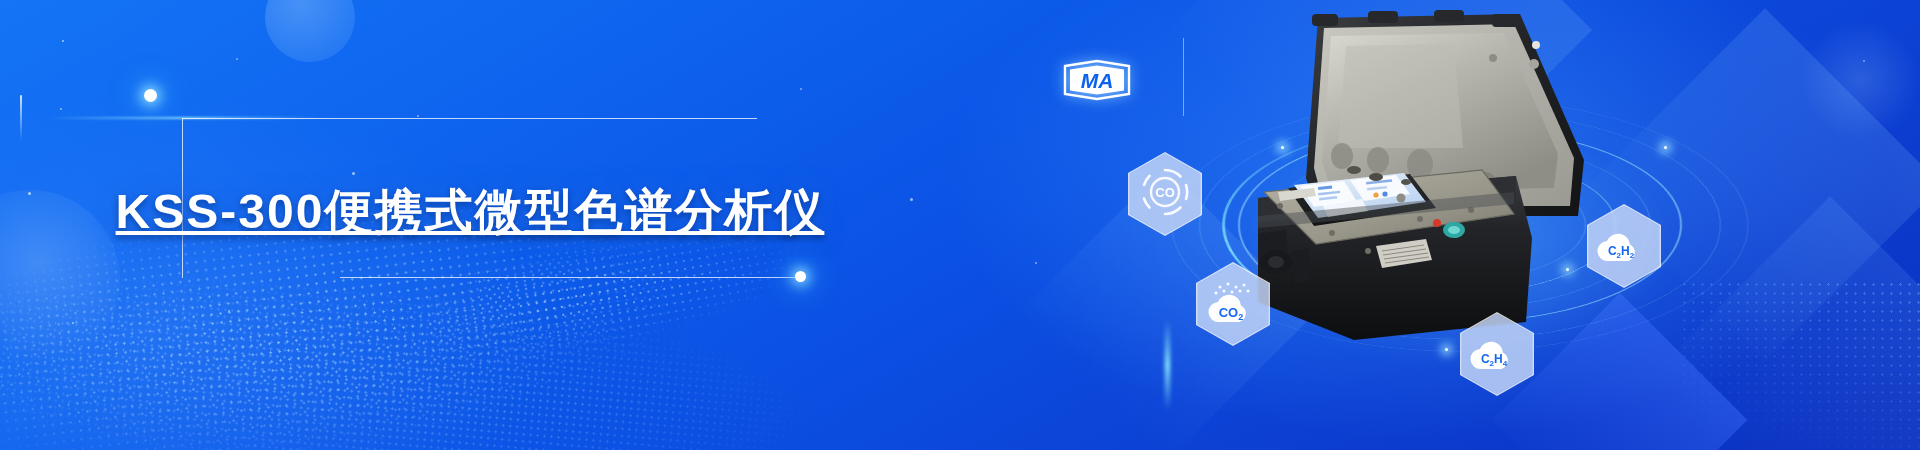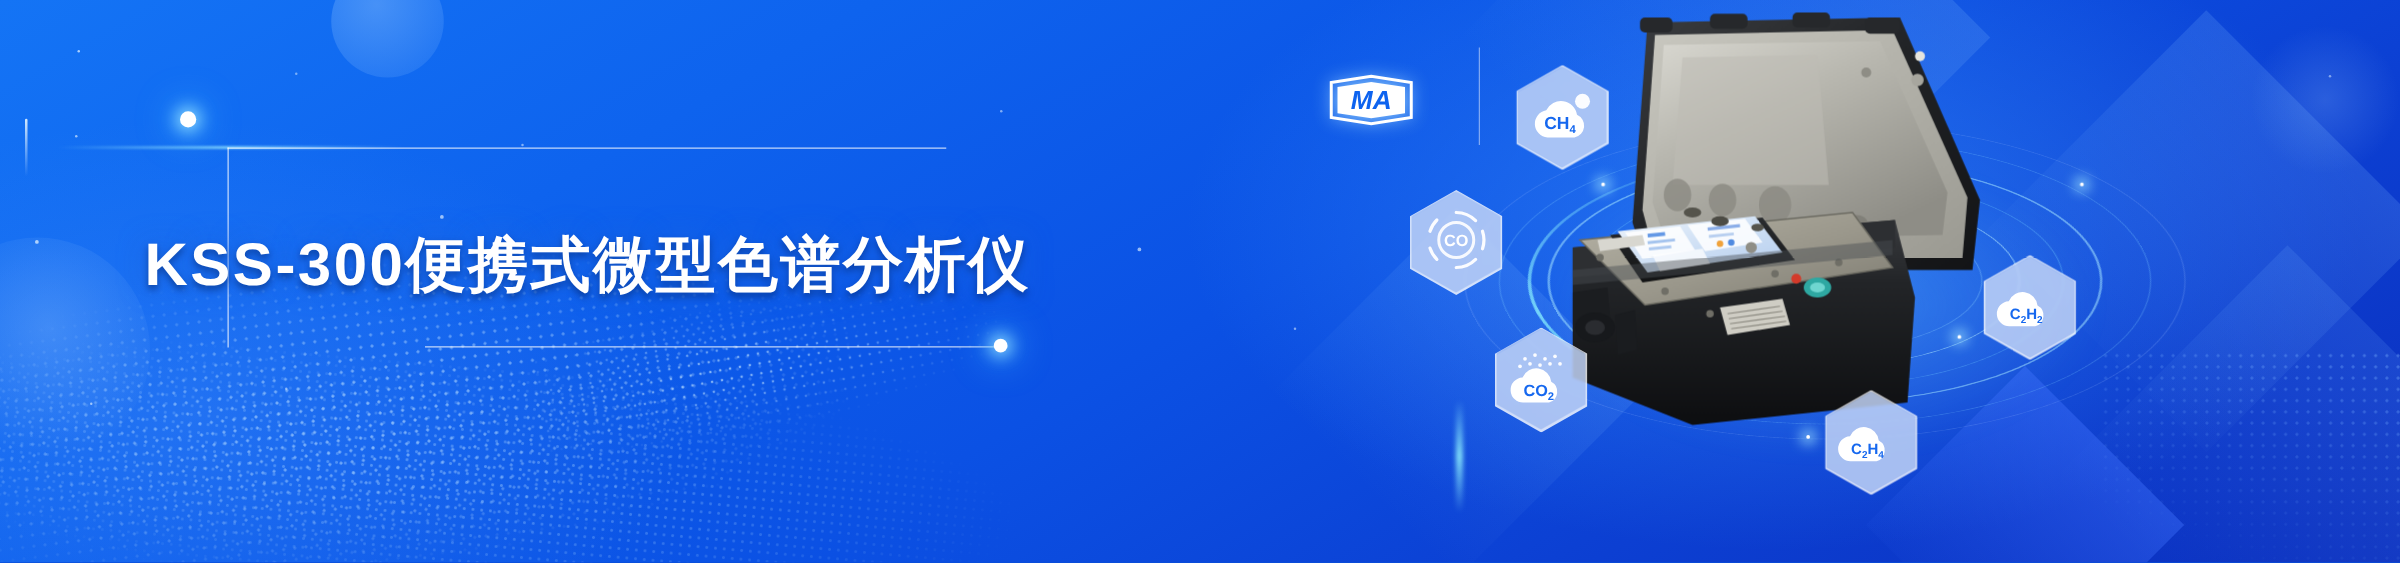--- a/index.html
+++ b/index.html
@@ -85,20 +85,21 @@
     position:absolute;left:140px;top:118px;width:660px;text-align:center;
     color:#ffffff;font-size:40px;font-weight:bold;letter-spacing:5px;
     text-shadow:0 0 18px rgba(30,110,230,.9),0 2px 4px rgba(0,30,90,.55);
     white-space:nowrap;
   }
   .title-main{
     position:absolute;left:110px;top:180px;width:720px;text-align:center;
     color:#ffffff;font-size:48px;font-weight:bold;letter-spacing:2px;
     text-shadow:0 0 22px rgba(25,100,225,.95),0 3px 6px rgba(0,25,80,.6);
     white-space:nowrap;
+    text-decoration:underline;
   }
   
   .ma-badge{
     position:absolute;left:1060px;top:58px;width:74px;height:44px;
     display:flex;align-items:center;justify-content:center;
     filter:drop-shadow(0 0 7px rgba(150,210,255,.9));
   }
   .ma-badge svg{display:block;}
   .ma-rule{position:absolute;left:1183px;top:38px;width:1px;height:78px;background:rgba(255,255,255,.45);}
   
@@ -328,31 +329,20 @@
         <path d="M0 232 L28 228 L30 252 L0 258 Z" fill="#1b1d20"></path>
         <ellipse cx="18" cy="260" rx="16" ry="12" fill="#17191c"></ellipse>
         <ellipse cx="18" cy="260" rx="8" ry="6" fill="#2a2c30"></ellipse>
         <path d="M34 250 L50 246 L52 278 L36 282 Z" fill="#1a1c1f"></path>
 
         <path d="M0 214 L256 190 L256 202 L0 226 Z" fill="#4a4d51" opacity=".45"></path>
       </g>
     </svg>
   </div>
 
-  <div class="hex" style="left:1213px;top:52px;">
-    <div class="hexline"></div>
-    <div class="hexinner"></div>
-    <div class="glyph">
-      <svg width="58" height="44" viewBox="0 0 58 44">
-        <circle cx="45" cy="11" r="6" fill="#ffffff" opacity=".95"></circle>
-        <path d="M17 40 a11 11 0 0 1 -1 -21.8 a13 13 0 0 1 24.6 3.6 a9.6 9.6 0 0 1 -2 18.2 Z" fill="#ffffff"></path>
-        <text x="27" y="33" text-anchor="middle" font-family="Liberation Sans, sans-serif" font-size="14" font-weight="bold" fill="#1668ef">CH<tspan font-size="9" dy="3">4</tspan></text>
-      </svg>
-    </div>
-  </div>
 
 
   <div class="hex" style="left:1128px;top:152px;">
     <div class="hexline"></div>
     <div class="hexinner"></div>
     <div class="glyph">
       <svg width="52" height="52" viewBox="0 0 52 52">
         <g stroke="#ffffff" stroke-width="2.6" fill="none" opacity=".95" stroke-linecap="round">
           <path d="M26 4 a22 22 0 0 1 15.5 6.5"></path>
           <path d="M47 19 a22 22 0 0 1 0 14"></path>

